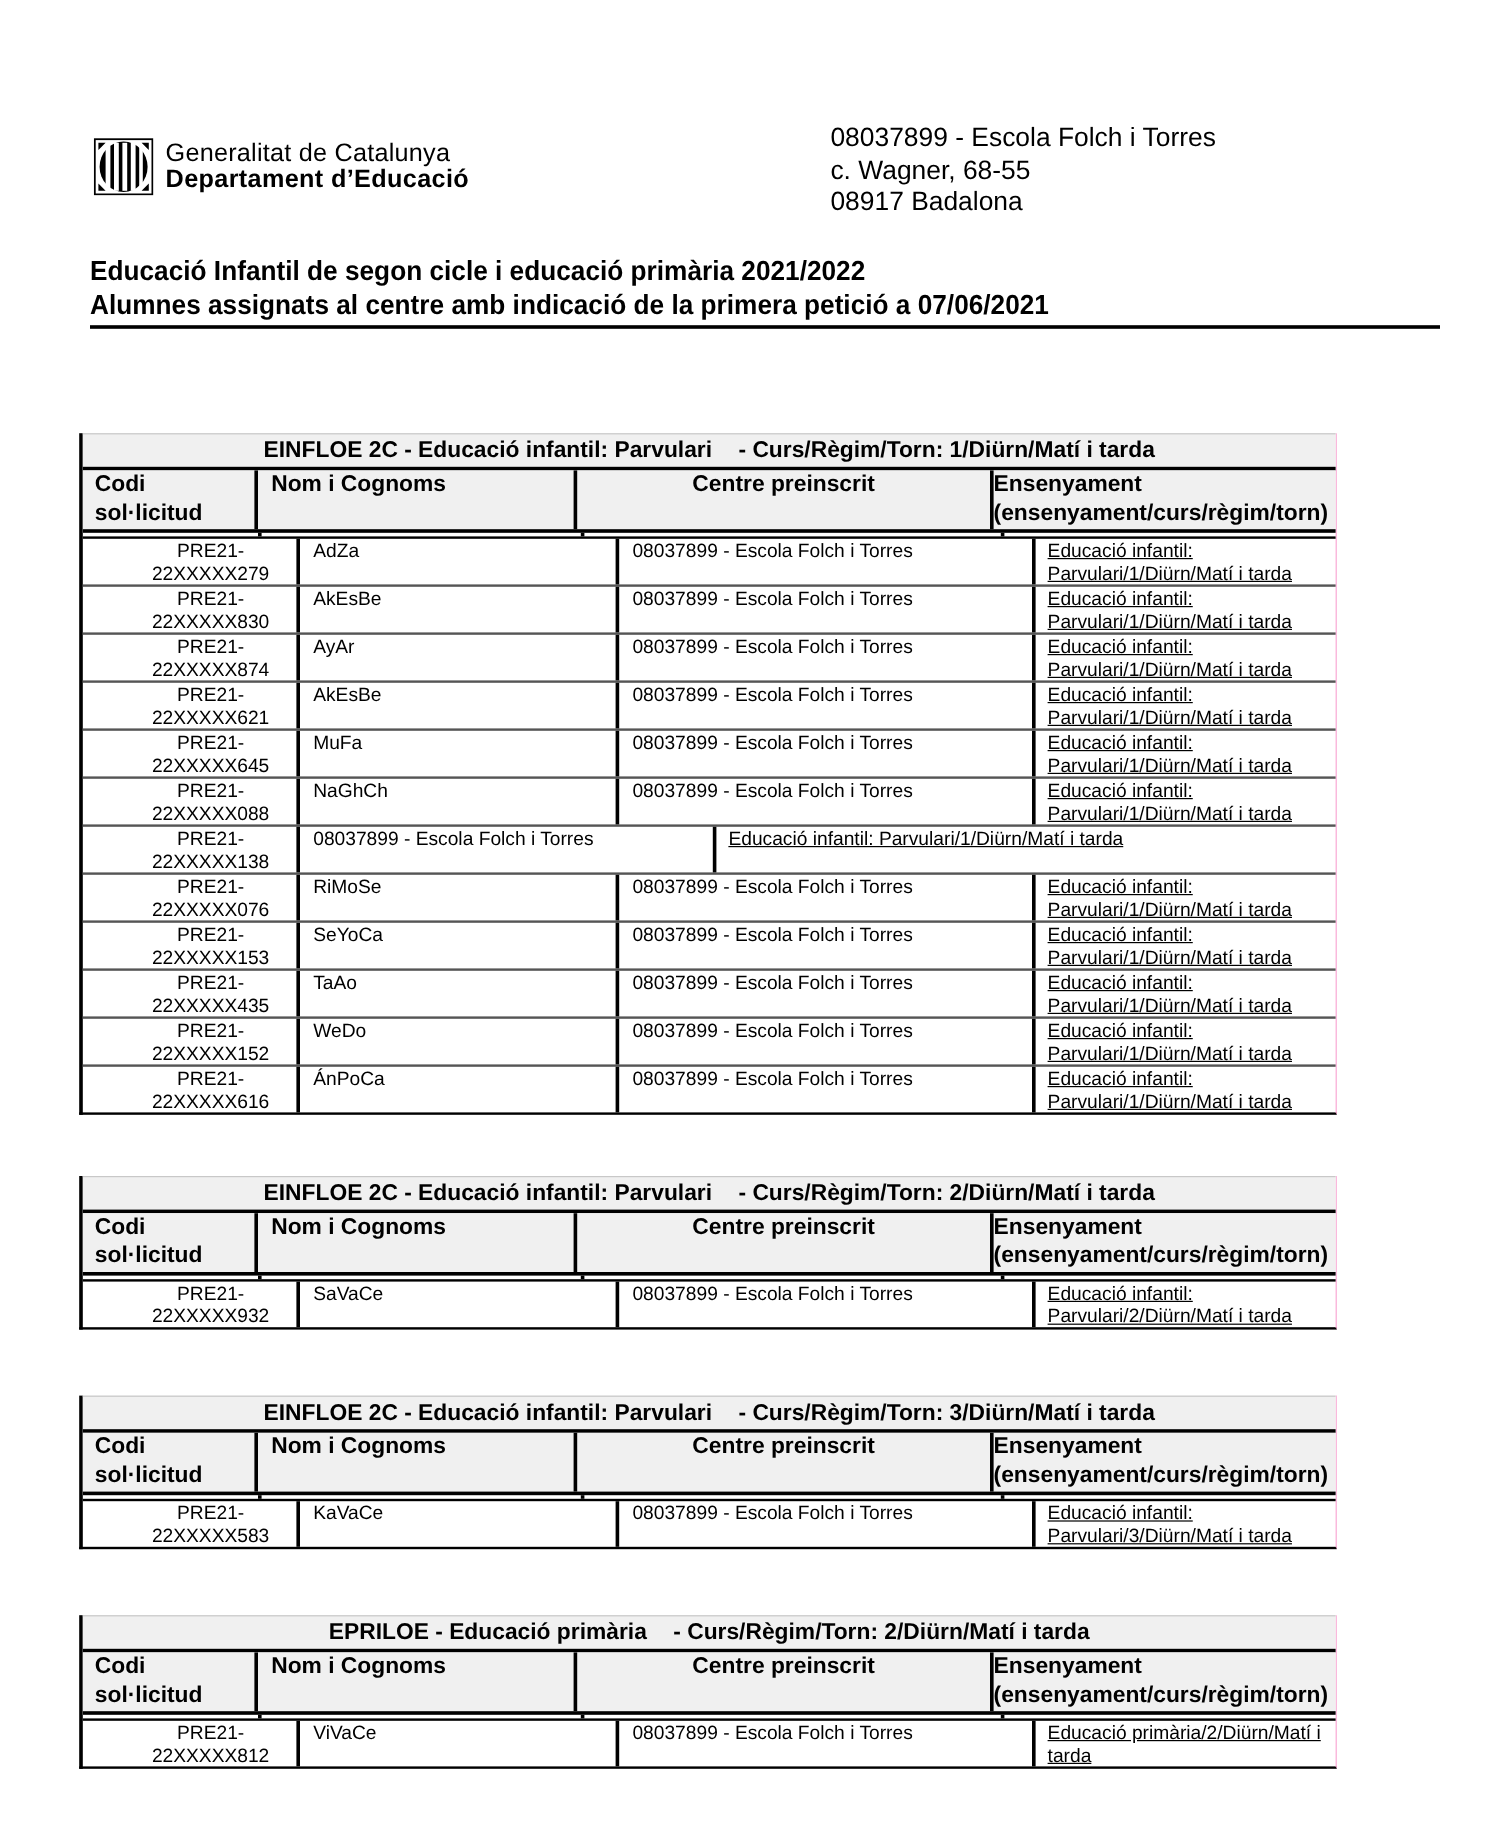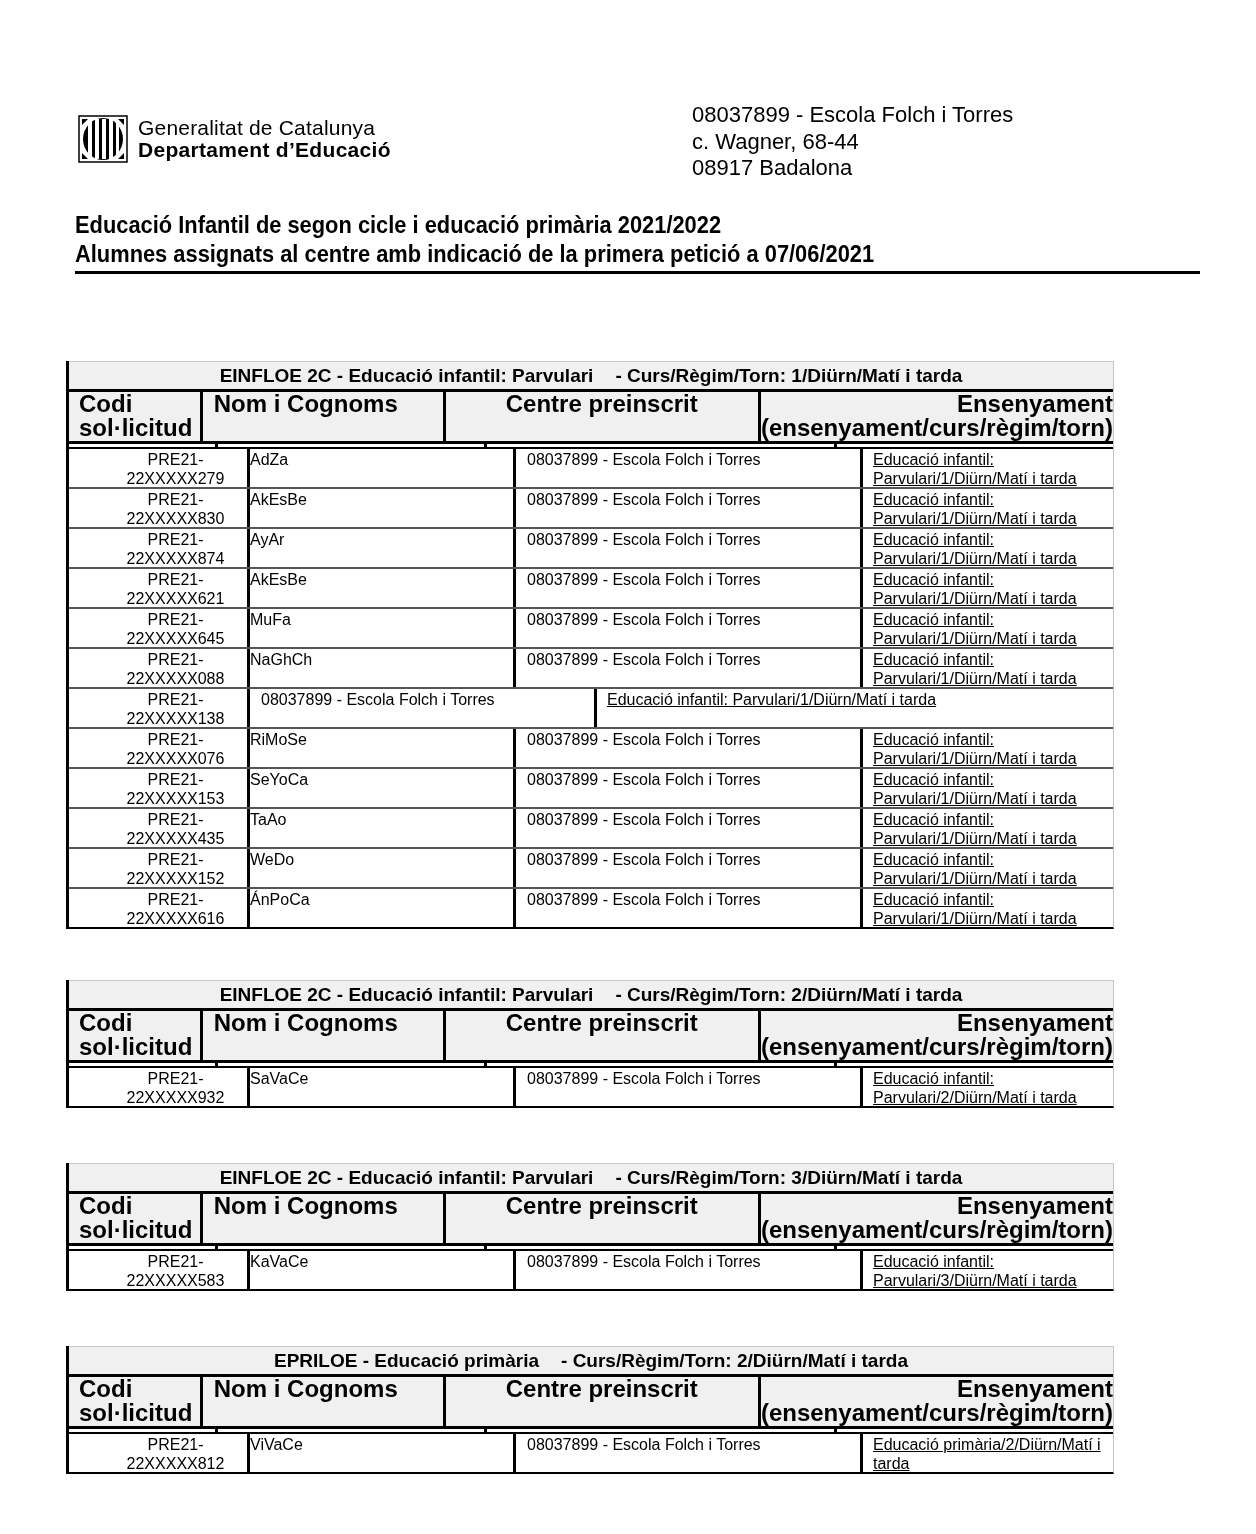--- a/index.html
+++ b/index.html
@@ -13,35 +13,35 @@
 
     .school { position: absolute; left: 692px; top: 102px; font-size: 22px; line-height: 26.5px; }
 
     .title-block { position: absolute; left: 75px; top: 211px; width: 1125px; border-bottom: 3px solid #000; padding-bottom: 2px; }
     .title-line { font-size: 23px; font-weight: bold; line-height: 29px; transform: scaleX(0.95); transform-origin: left; white-space: nowrap; }
 
     .tbl { position: absolute; left: 66px; width: 1048px; border-left: 3px solid #000; border-right: 1px solid #f9a8d4; border-bottom: 2px solid #000; box-sizing: border-box; }
     .tbl-caption { background: #f0f0f0; height: 27px; line-height: 27px; text-align: center; font-weight: bold; font-size: 19px; border-top: 1px solid #c8c8c8; border-bottom: 3px solid #000; white-space: nowrap; }
     .tbl-caption span { display: inline-block; }
     .hdr { display: flex; background: #f0f0f0; height: 49px; border-bottom: 3px solid #000; }
-    .hdr > div { font-weight: bold; font-size: 24px; line-height: 24px; box-sizing: border-box; padding-top: 0px; }
+    .hdr > div { font-weight: bold; font-size: 19px; line-height: 24px; box-sizing: border-box; padding-top: 0px; }
     .spacer { height: 3px; border-bottom: 2px solid #000; display: flex; }
     .c1 { width: 146px; border-right: 3px solid #000; }
     .c2 { width: 266px; border-right: 3px solid #000; }
     .c3 { width: 347px; border-right: 3px solid #000; }
     .c4 { flex: 1; }
     .hdr .c1 { padding-left: 10px; }
     .hdr .c2 { padding-left: 11px; }
     .hdr .c3 { text-align: center; }
-    .hdr .c4 { text-align: right; }
+    .hdr .c4 { text-align: left; }
     .row { display: flex; height: 38px; border-bottom: 2px solid #555; font-size: 16px; }
     .row:last-child { border-bottom: none; }
     .row > div { box-sizing: border-box; line-height: 19px; padding-top: 1px; }
     .row .c1 { text-align: center; margin-left: 35px; }
-    .row .c2 { }
+    .row .c2 { padding-left: 11px; }
     .row .c3 { padding-left: 11px; }
     .row .c4 { padding-left: 10px; text-decoration: underline; }
     .spacer .c1, .spacer .c2, .spacer .c3 { height: 3px; }
   </style>
 </head>
 <body>
 
 <div class="logo">
   <div class="logo-mark">
     <svg width="50" height="48" viewBox="0 0 50 48">
@@ -56,21 +56,21 @@
     </svg>
   </div>
   <div class="logo-text">
     <div class="logo-line1">Generalitat de Catalunya</div>
     <div class="logo-line2">Departament d’Educació</div>
   </div>
 </div>
 
 <div class="school">
   <div>08037899 - Escola Folch i Torres</div>
-  <div>c. Wagner, 68-44</div>
+  <div>c. Wagner, 68-55</div>
   <div>08917 Badalona</div>
 </div>
 
 <div class="title-block">
   <div class="title-line">Educació Infantil de segon cicle i educació primària 2021/2022</div>
   <div class="title-line">Alumnes assignats al centre amb indicació de la primera petició a 07/06/2021</div>
 </div>
 
 <div id="tables-root">
     <div class="tbl" style="top: 361px;">

